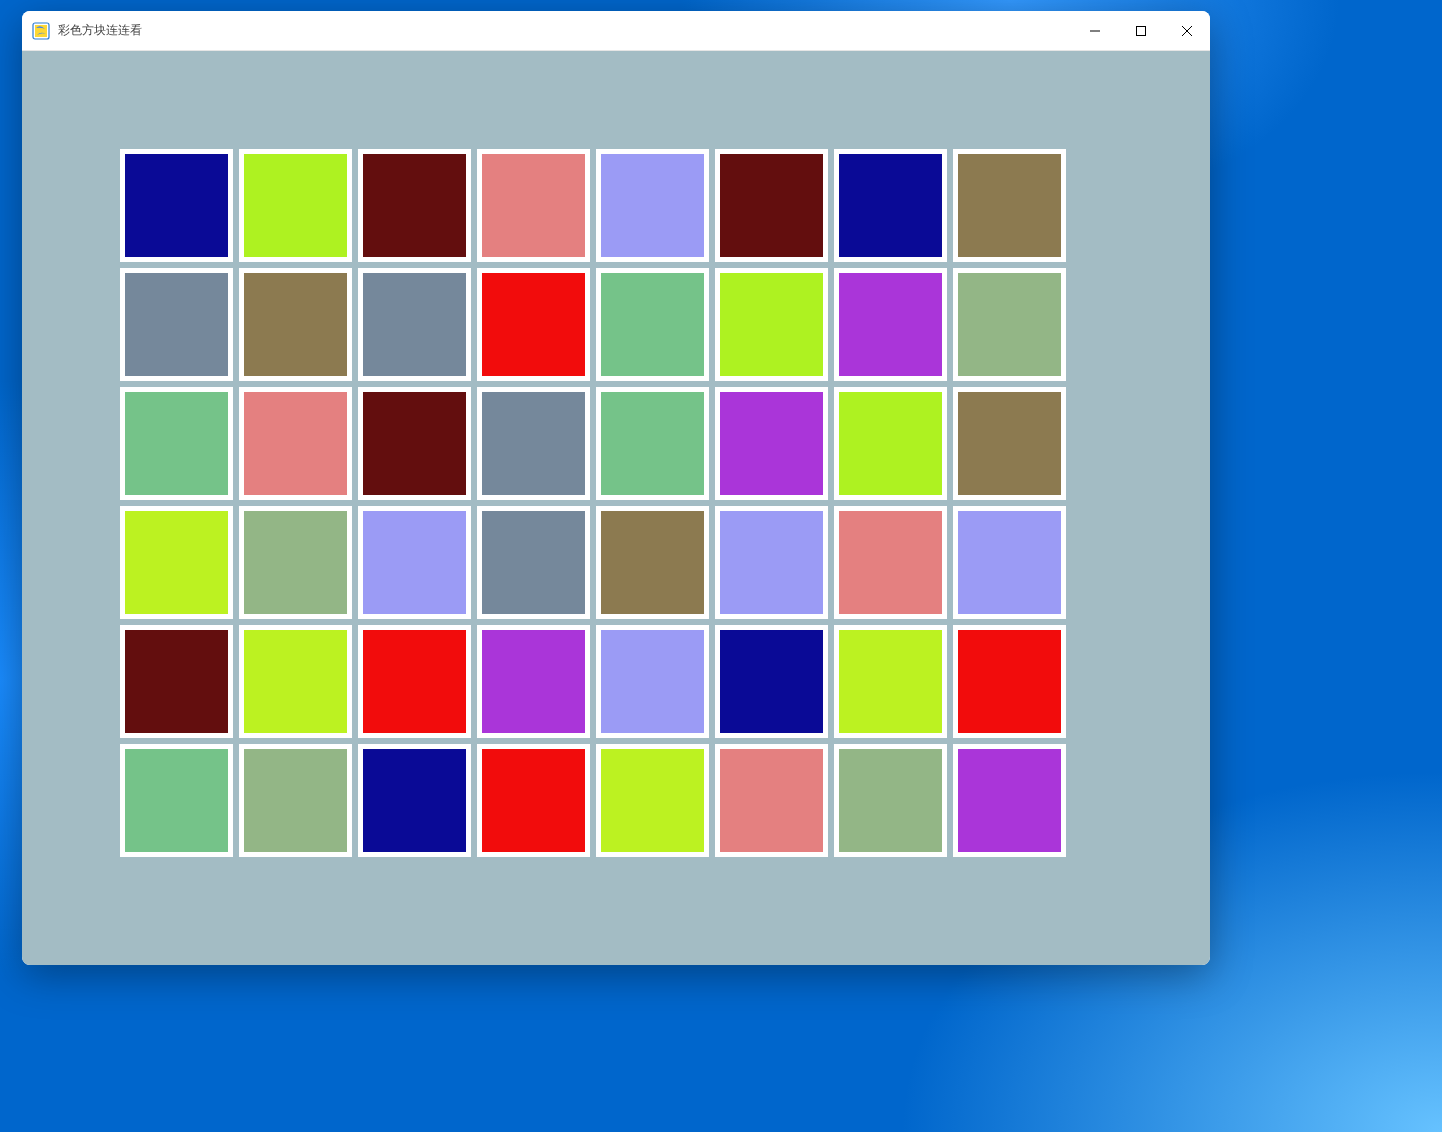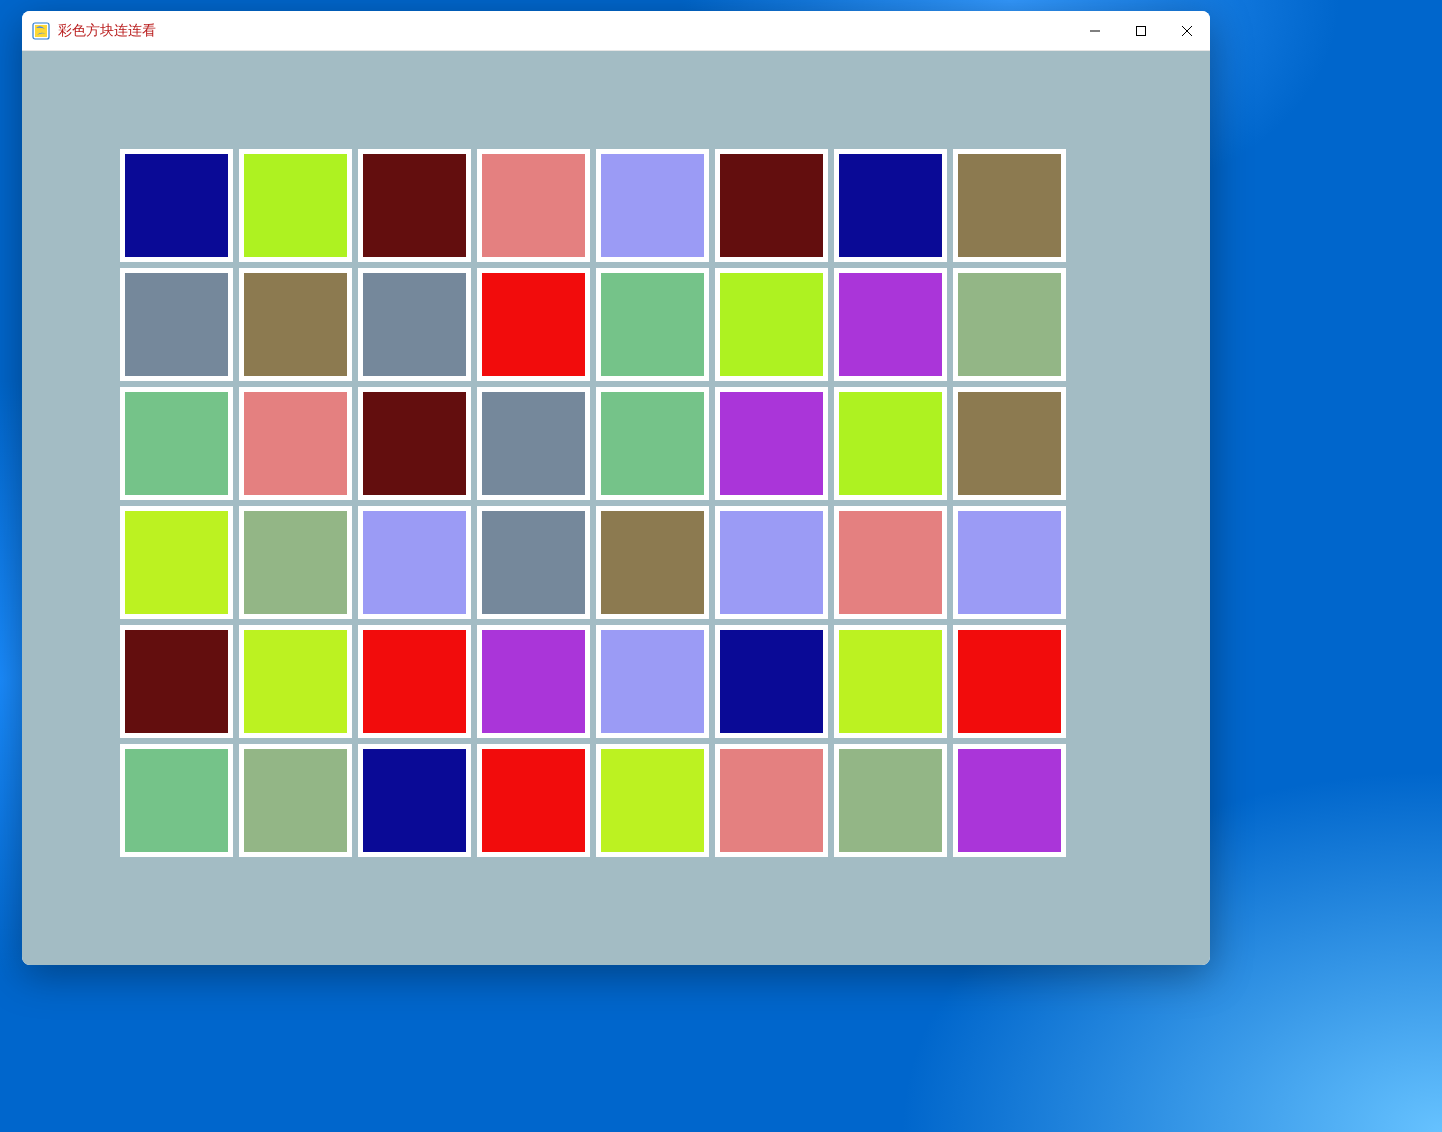--- a/index.html
+++ b/index.html
@@ -51,22 +51,22 @@
       border-bottom: 1px solid #e5e5e5;
       flex-shrink: 0;
     }
     .titlebar-icon {
       width: 18px;
       height: 18px;
       margin-right: 8px;
       display: inline-block;
     }
     .title-text {
-      font-size: 14px;
-      color: #b91c1c;
+      font-size: 12px;
+      color: #404040;
       flex: 0 0 auto;
     }
     .titlebar-spacer {
       flex: 1;
     }
     .win-button {
       width: 46px;
       height: 40px;
       display: flex;
       align-items: center;

